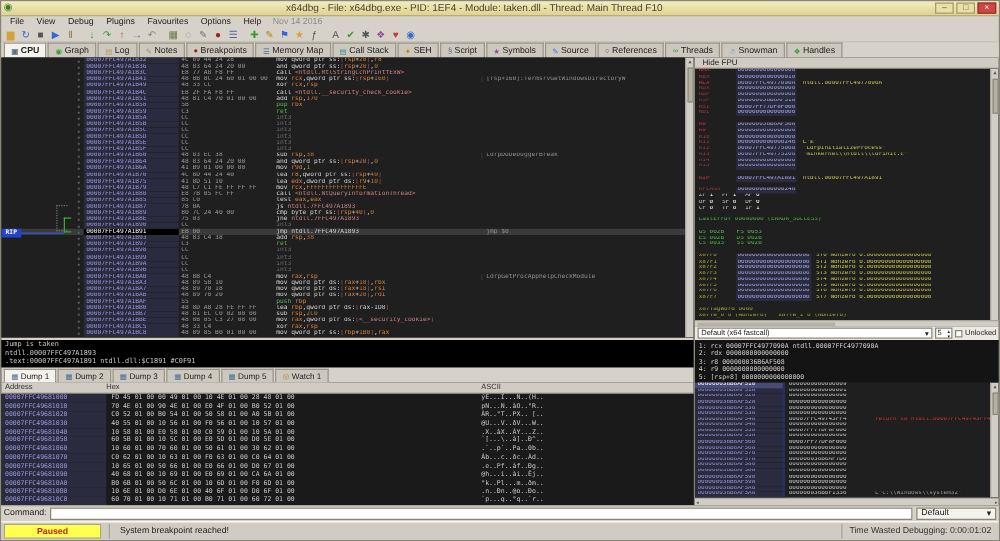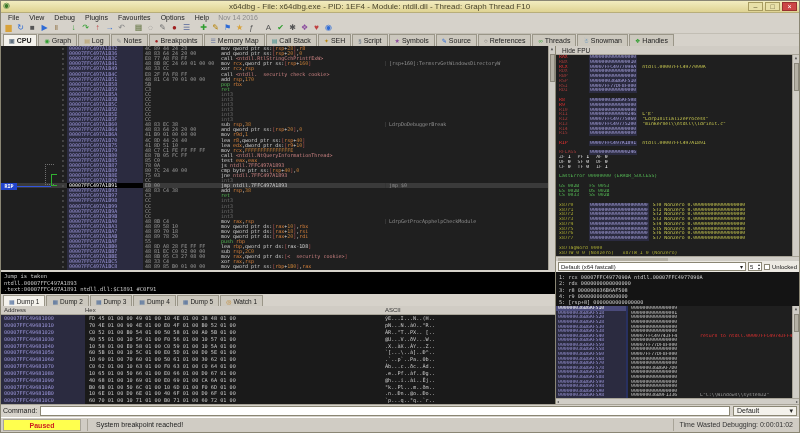--- a/index.html
+++ b/index.html
@@ -127,21 +127,21 @@
   .statmsg{flex:1;padding-left:8px;border-left:1px solid #a8a498;margin-left:6px;height:12px;line-height:12px;}
   .stattime{border-left:1px solid #a8a498;padding:0 6px;height:12px;line-height:12px;color:#333;}
 </style>
 </head>
 <body>
 
 <div class="win">
 
   <div class="titlebar">
     <span class="appicon">◉</span>
-    <span class="title">x64dbg - File: x64dbg.exe - PID: 1EF4 - Module: ntdll.dll - Thread: Graph Thread F10</span>
+    <span class="title">x64dbg - File: x64dbg.exe - PID: 1EF4 - Module: taken.dll - Thread: Main Thread F10</span>
     <span class="winbtn">–</span>
     <span class="winbtn">□</span>
     <span class="winbtn close">×</span>
   </div>
 
   <div class="menubar" id="menubar">
       <span class="menuitem">File</span>
       <span class="menuitem">View</span>
       <span class="menuitem">Debug</span>
       <span class="menuitem">Plugins</span>

